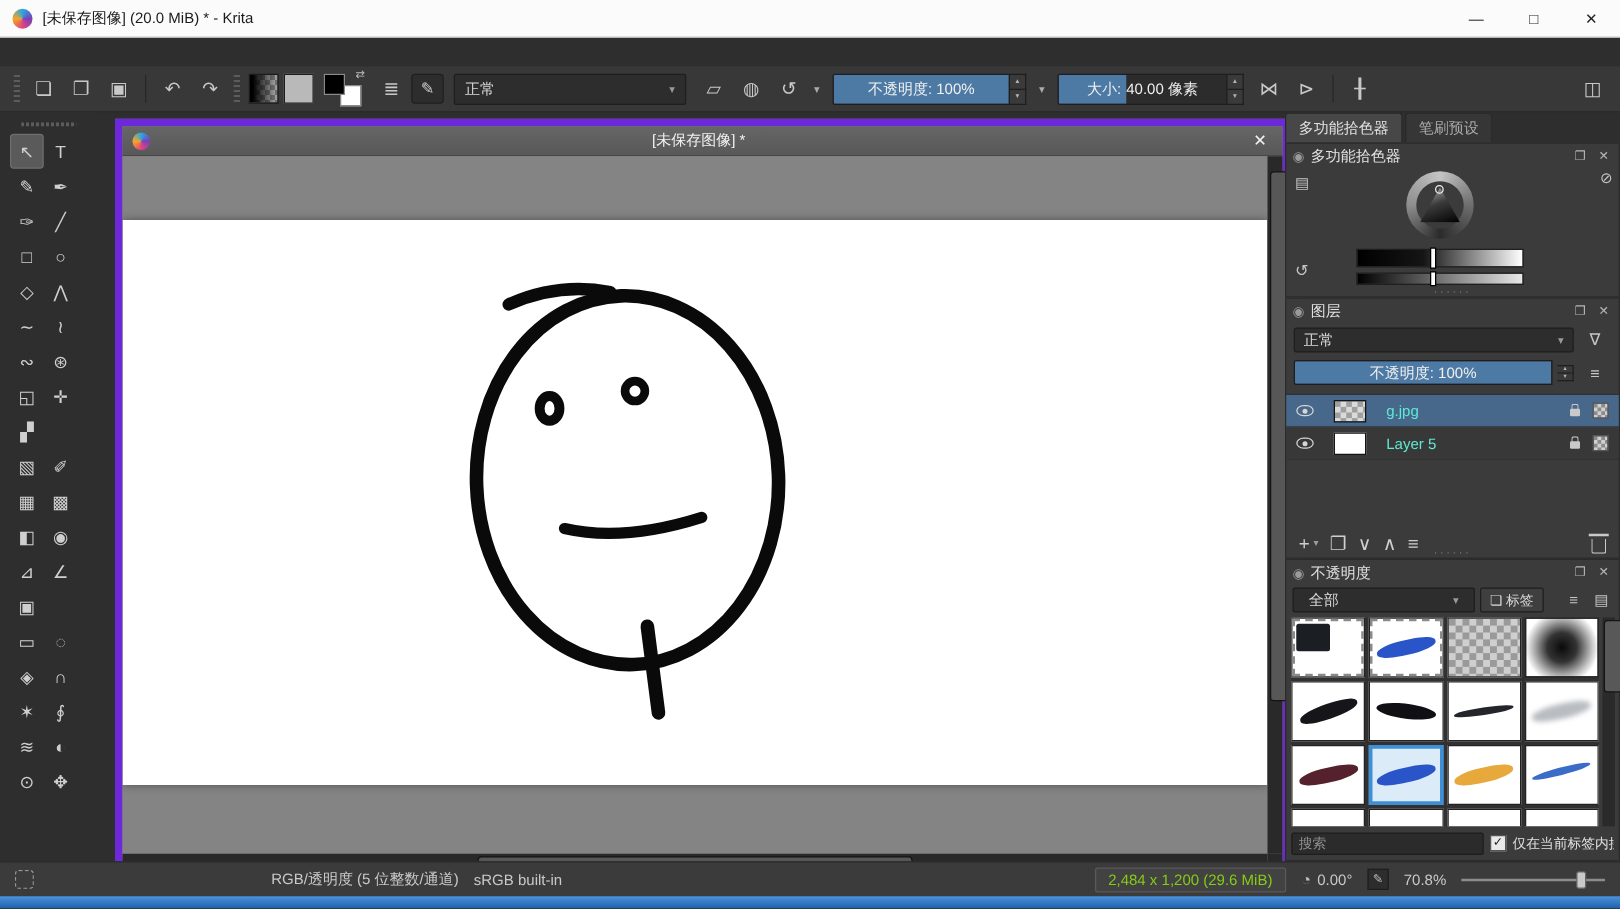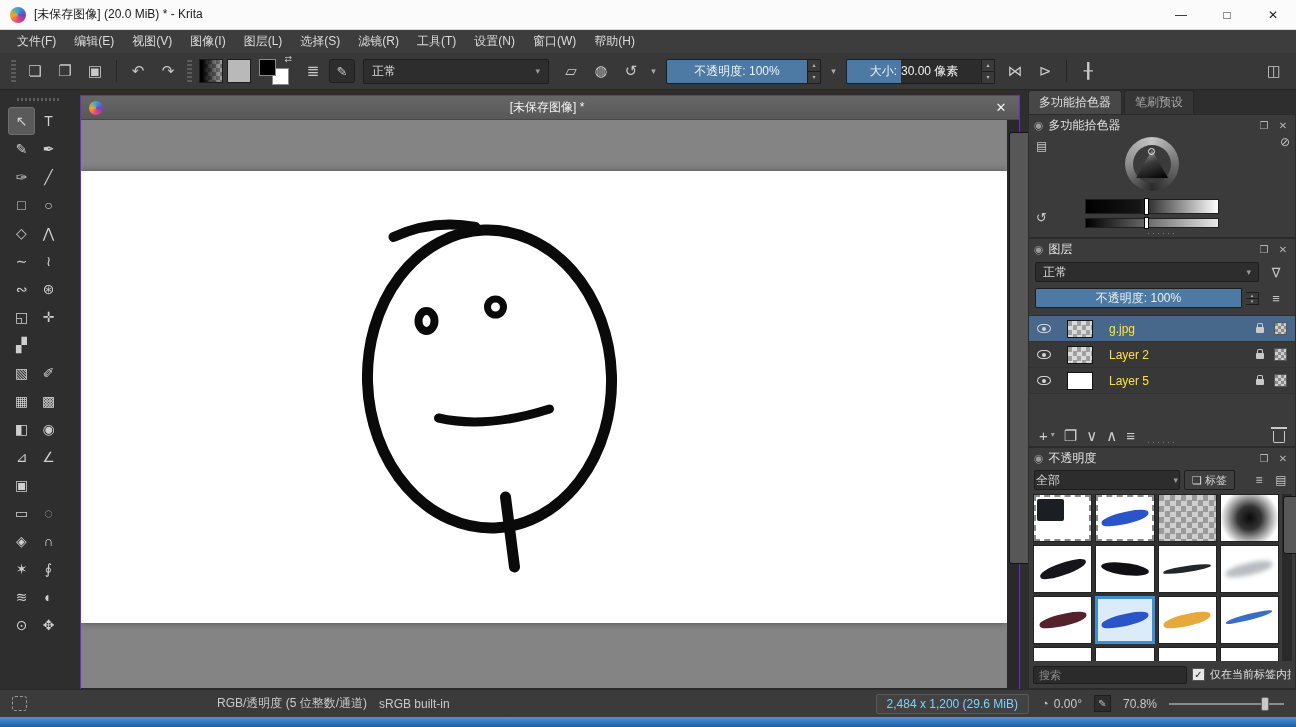--- a/index.html
+++ b/index.html
@@ -62,22 +62,22 @@
   .toolbox{position:absolute;left:0;top:90px;width:78px;bottom:38px;background:#2e2e2e;padding-top:8px}
   .toolbox-grip{width:44px;height:3px;margin:0 auto 6px auto;
                 background-image:repeating-linear-gradient(to right,#5c5c5c 0 2px,transparent 2px 4px)}
   .tools{display:grid;grid-template-columns:27px 27px;justify-content:start;padding-left:8px}
   .tool{width:27px;height:28px;display:flex;align-items:center;justify-content:center;
         color:#cfcfcf;font-size:14px;border-radius:3px}
   .tool.active{background:#5a5a5a;border:1px solid #6e6e6e}
   .tool.empty{visibility:hidden}
 
   
-  .subwindow{position:absolute;left:80px;top:95px;width:940px;height:606px;background:#848484;
-             border:1px solid #6d28d9}
+  .subwindow{position:absolute;left:92px;top:95px;width:940px;height:606px;background:#848484;
+             border:6px solid #6d28d9}
   .subtitle{position:absolute;left:0;top:0;right:0;height:24px;background:linear-gradient(#666,#585858);
             display:flex;align-items:center;color:#f2f2f2;font-size:12px;padding:0 8px;border-bottom:1px solid #474747}
   .sub-logo{width:14px;height:14px;border-radius:50%;flex:none;
             background:conic-gradient(#2aa7e0,#7a3fb8,#e04580,#f5a623,#2aa7e0)}
   .sub-title{flex:1;text-align:center}
   .sub-close{width:20px;text-align:center;color:#f0f0f0;font-size:13px}
   .viewport{position:absolute;left:0;top:24px;right:12px;bottom:12px;background:#848484;overflow:hidden}
   .canvas{position:absolute;left:0;top:51px;width:100%;height:452px;background:#fff;
           box-shadow:0 0 7px rgba(0,0,0,.4)}
   .canvas svg{display:block;width:100%;height:100%}
@@ -132,21 +132,21 @@
   .lp-select .caret{margin-left:auto;color:#999;font-size:9px}
   .lp-icon{width:26px;text-align:center;color:#c5c5c5;font-size:13px}
   .lp-slider{flex:1;height:20px;position:relative;border:1px solid #1e1e1e;border-radius:2px 0 0 2px;
              overflow:hidden;display:flex;align-items:center;justify-content:center;
              color:#f0f0f0;font-size:12px;background:#2c2c2c}
   .lp-slider .slider-fill{width:100%}
   .lp-slider span{position:relative;z-index:1}
   .spin.sm span{font-size:5px}
   .layer-list{margin-top:4px;border-top:1px solid #303030}
   .layer-row{height:26px;display:flex;align-items:center;gap:16px;padding:0 8px;
-             border-bottom:1px solid #333;color:#fde047;font-size:12px;background:#383838}
+             border-bottom:1px solid #333;color:#5eead4;font-size:12px;background:#383838}
   .layer-row.selected{background:#47688a}
   .eye{width:14px;height:9px;border:1.5px solid #d6d6d6;border-radius:50%/60%;position:relative;flex:none}
   .eye::after{content:"";position:absolute;left:50%;top:50%;width:4px;height:4px;margin:-2px 0 0 -2px;
               background:#d6d6d6;border-radius:50%}
   .thumb{width:26px;height:18px;border:1px solid #141414;flex:none}
   .thumb.checker{background-image:repeating-conic-gradient(#dadada 0% 25%,#9f9f9f 0% 50%);background-size:9px 9px}
   .thumb.solid{background:#fff}
   .badges{margin-left:auto;display:flex;align-items:center;gap:5px}
   .lock{width:8px;height:6px;background:#c9c9c9;border-radius:1px;position:relative;margin-top:3px;flex:none}
   .lock::before{content:"";position:absolute;left:1px;top:-4px;width:4px;height:4px;
@@ -158,21 +158,21 @@
               gap:9px;padding:0 10px}
   .lp-btn{color:#cfcfcf;font-size:15px;line-height:1}
   .lp-btn.small{font-size:8px;margin-left:-6px;color:#9c9c9c}
   .trash{width:12px;height:12px;border:1.5px solid #c9c9c9;border-top:none;
          border-radius:0 0 2px 2px;position:relative;margin-left:auto;margin-top:4px}
   .trash::before{content:"";position:absolute;left:-3px;top:-4px;right:-3px;height:2px;background:#c9c9c9}
 
   
   .bp-controls{display:flex;align-items:center;gap:4px;padding:2px 5px}
   .bp-select{width:146px;height:20px;background:#2d2d2d;border:1px solid #1e1e1e;border-radius:2px;
-             color:#d8d8d8;font-size:12px;display:flex;align-items:center;padding:0 1px}
+             color:#d8d8d8;font-size:12px;display:flex;align-items:center;padding:0 12px}
   .bp-select .caret{margin-left:auto;color:#999;font-size:9px}
   .bp-tag{height:20px;background:#3f3f3f;border:1px solid #1e1e1e;border-radius:2px;color:#d8d8d8;
           font-size:11px;display:flex;align-items:center;gap:3px;padding:0 7px}
   .bp-icon{width:18px;text-align:center;color:#c5c5c5;font-size:12px;margin-left:auto}
   .bp-icon+.bp-icon{margin-left:0}
   .bp-grid{position:absolute;left:4px;right:16px;top:46px;bottom:27px;overflow:hidden;
            display:grid;grid-template-columns:repeat(4,1fr);grid-auto-rows:48px;gap:3px;background:#313131}
   .cell{background:#fff;position:relative;overflow:hidden;border:1px solid #222}
   .cell .stroke{position:absolute;left:8%;top:37%;width:84%;height:26%;
                 border-radius:50% 40% 50% 40%;transform:rotate(-12deg);background:transparent}
@@ -199,21 +199,21 @@
             line-height:12px;text-align:center;flex:none}
   .bp-check-label{color:#e0e0e0;font-size:11px;white-space:nowrap;overflow:hidden}
 
   
   .statusbar{position:absolute;left:0;bottom:10px;width:100%;height:28px;background:#3b3b3b;
              border-top:1px solid #2a2a2a;display:flex;align-items:center;gap:12px;
              padding:0 12px;color:#c9c9c9;font-size:12px}
   .sel-icon{width:15px;height:15px;border:1px dashed #999;border-radius:3px;flex:none}
   .sb-mode{margin-left:178px}
   .sb-sp{flex:1}
-  .sb-chip{padding:2px 10px;border:1px solid #5a5a5a;background:#424242;border-radius:2px;color:#7dd3fc}
+  .sb-chip{padding:2px 10px;border:1px solid #5a5a5a;background:#424242;border-radius:2px;color:#84cc16}
   .sb-angle{display:flex;align-items:center;gap:5px}
   .dial{color:#bdbdbd;font-size:13px}
   .preset-chip{width:17px;height:17px;background:#2d2d2d;border:1px solid #1e1e1e;color:#b9b9b9;
                font-size:10px;display:flex;align-items:center;justify-content:center}
   .zoom-slider{width:115px;height:14px;position:relative;flex:none}
   .zoom-slider::before{content:"";position:absolute;left:0;right:0;top:6px;height:2px;background:#8c8c8c}
   .zoom-slider .thumb{position:absolute;left:80%;top:0;width:8px;height:14px;background:#c9c9c9;
                       border:1px solid #666;border-radius:2px}
 
   .taskbar-sliver{position:absolute;left:0;bottom:0;width:100%;height:10px;
@@ -227,34 +227,20 @@
   <div class="titlebar">
     <div class="app-icon"></div>
     <span>[未保存图像]  (20.0 MiB) * - Krita</span>
     <div class="win-controls">
       <div class="win-btn">—</div>
       <div class="win-btn">□</div>
       <div class="win-btn">✕</div>
     </div>
   </div>
 
-  <div class="menubar">
-
-  <span class="menu-item">文件(F)</span>
-      <span class="menu-item">编辑(E)</span>
-      <span class="menu-item">视图(V)</span>
-      <span class="menu-item">图像(I)</span>
-      <span class="menu-item">图层(L)</span>
-      <span class="menu-item">选择(S)</span>
-      <span class="menu-item">滤镜(R)</span>
-      <span class="menu-item">工具(T)</span>
-      <span class="menu-item">设置(N)</span>
-      <span class="menu-item">窗口(W)</span>
-      <span class="menu-item">帮助(H)</span>
-    </div>
 
   <div class="toolbar">
     <div class="tb-group">
 
     <div class="tb-grip"></div>
         <div class="tb-btn">❏</div>
         <div class="tb-btn">❐</div>
         <div class="tb-btn">▣</div>
         <div class="tb-sep"></div>
         <div class="tb-btn">↶</div>
@@ -292,21 +278,21 @@
       <div class="spin">
         <span>▴</span>
         <span>▾</span>
       </div>
     </div>
     <div class="tb-caret">▾</div>
     <div class="slider-wrap">
       <div class="slider-btn" style="width:136px">
         <div class="slider-fill" style="width:40%"></div>
         <span>大小:</span>
-        <span>30.00 像素</span>
+        <span>40.00 像素</span>
       </div>
       <div class="spin">
         <span>▴</span>
         <span>▾</span>
       </div>
     </div>
     <div class="tb-group">
 
     <div class="tb-btn">⋈</div>
         <div class="tb-btn">⊳</div>
@@ -459,30 +445,20 @@
         <span class="thumb checker"></span>
         <span>g.jpg</span>
         <span class="badges">
           <span class="lock"></span>
           <span class="alpha"></span>
           <span class="chk"></span>
         </span>
       </div>
         <div class="layer-row">
         <span class="eye"></span>
-        <span class="thumb checker"></span>
-        <span>Layer 2</span>
-        <span class="badges">
-          <span class="lock"></span>
-          <span class="alpha"></span>
-          <span class="chk"></span>
-        </span>
-      </div>
-        <div class="layer-row">
-        <span class="eye"></span>
         <span class="thumb solid"></span>
         <span>Layer 5</span>
         <span class="badges">
           <span class="lock"></span>
           <span class="alpha"></span>
           <span class="chk"></span>
         </span>
       </div>
       </div>
     <div class="lp-buttons">

